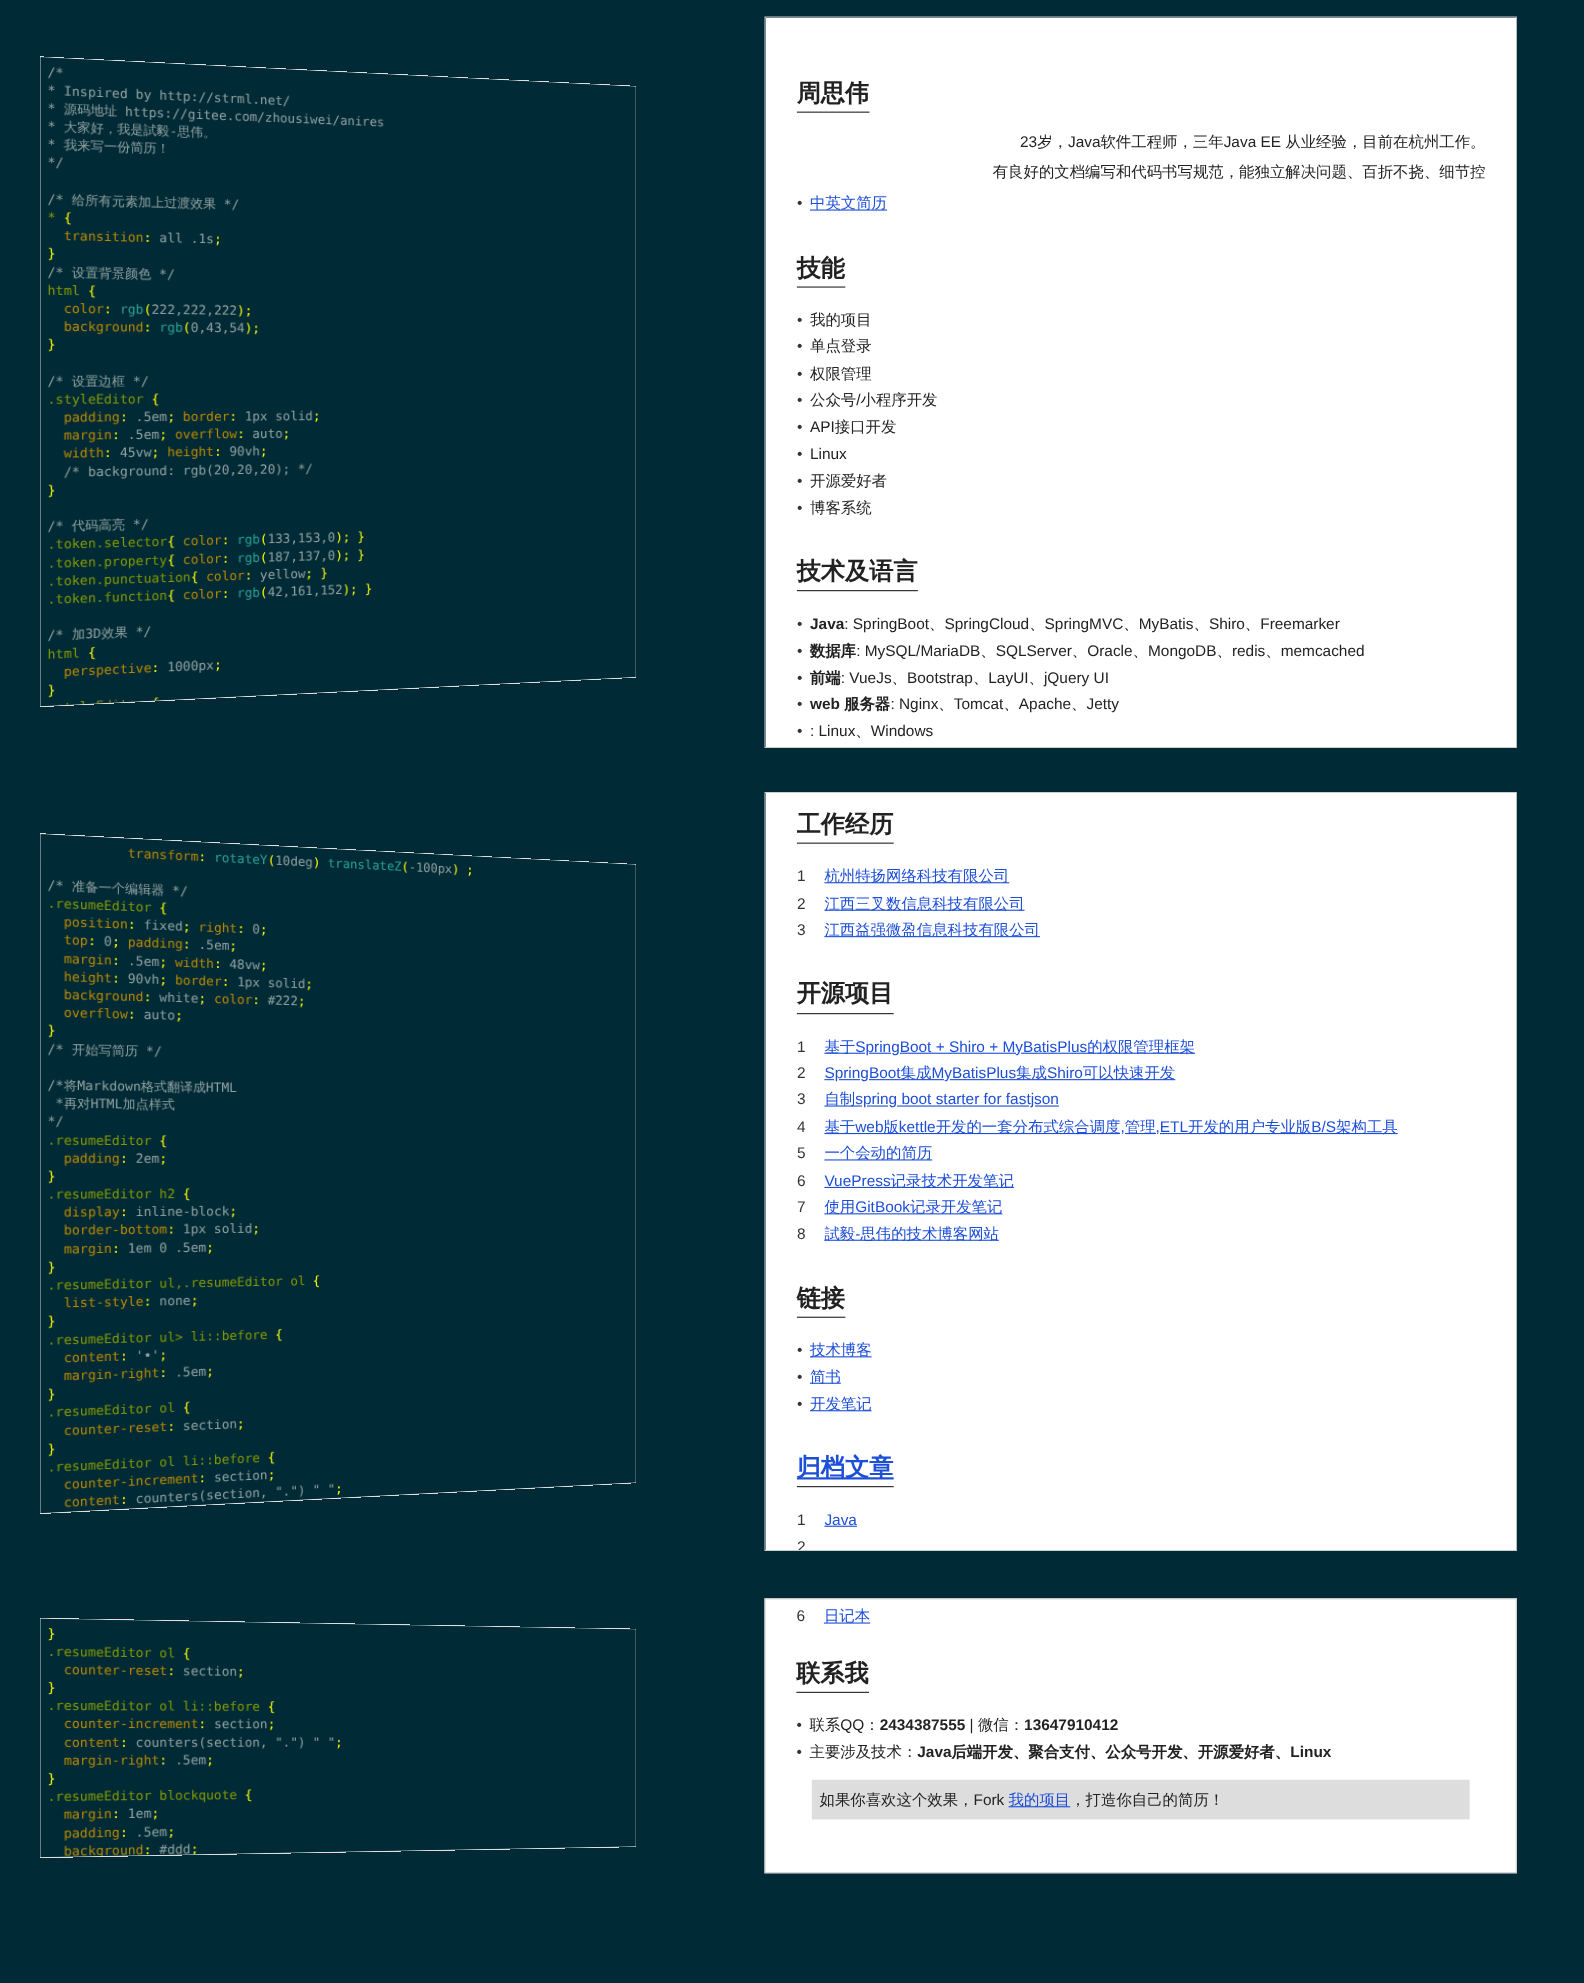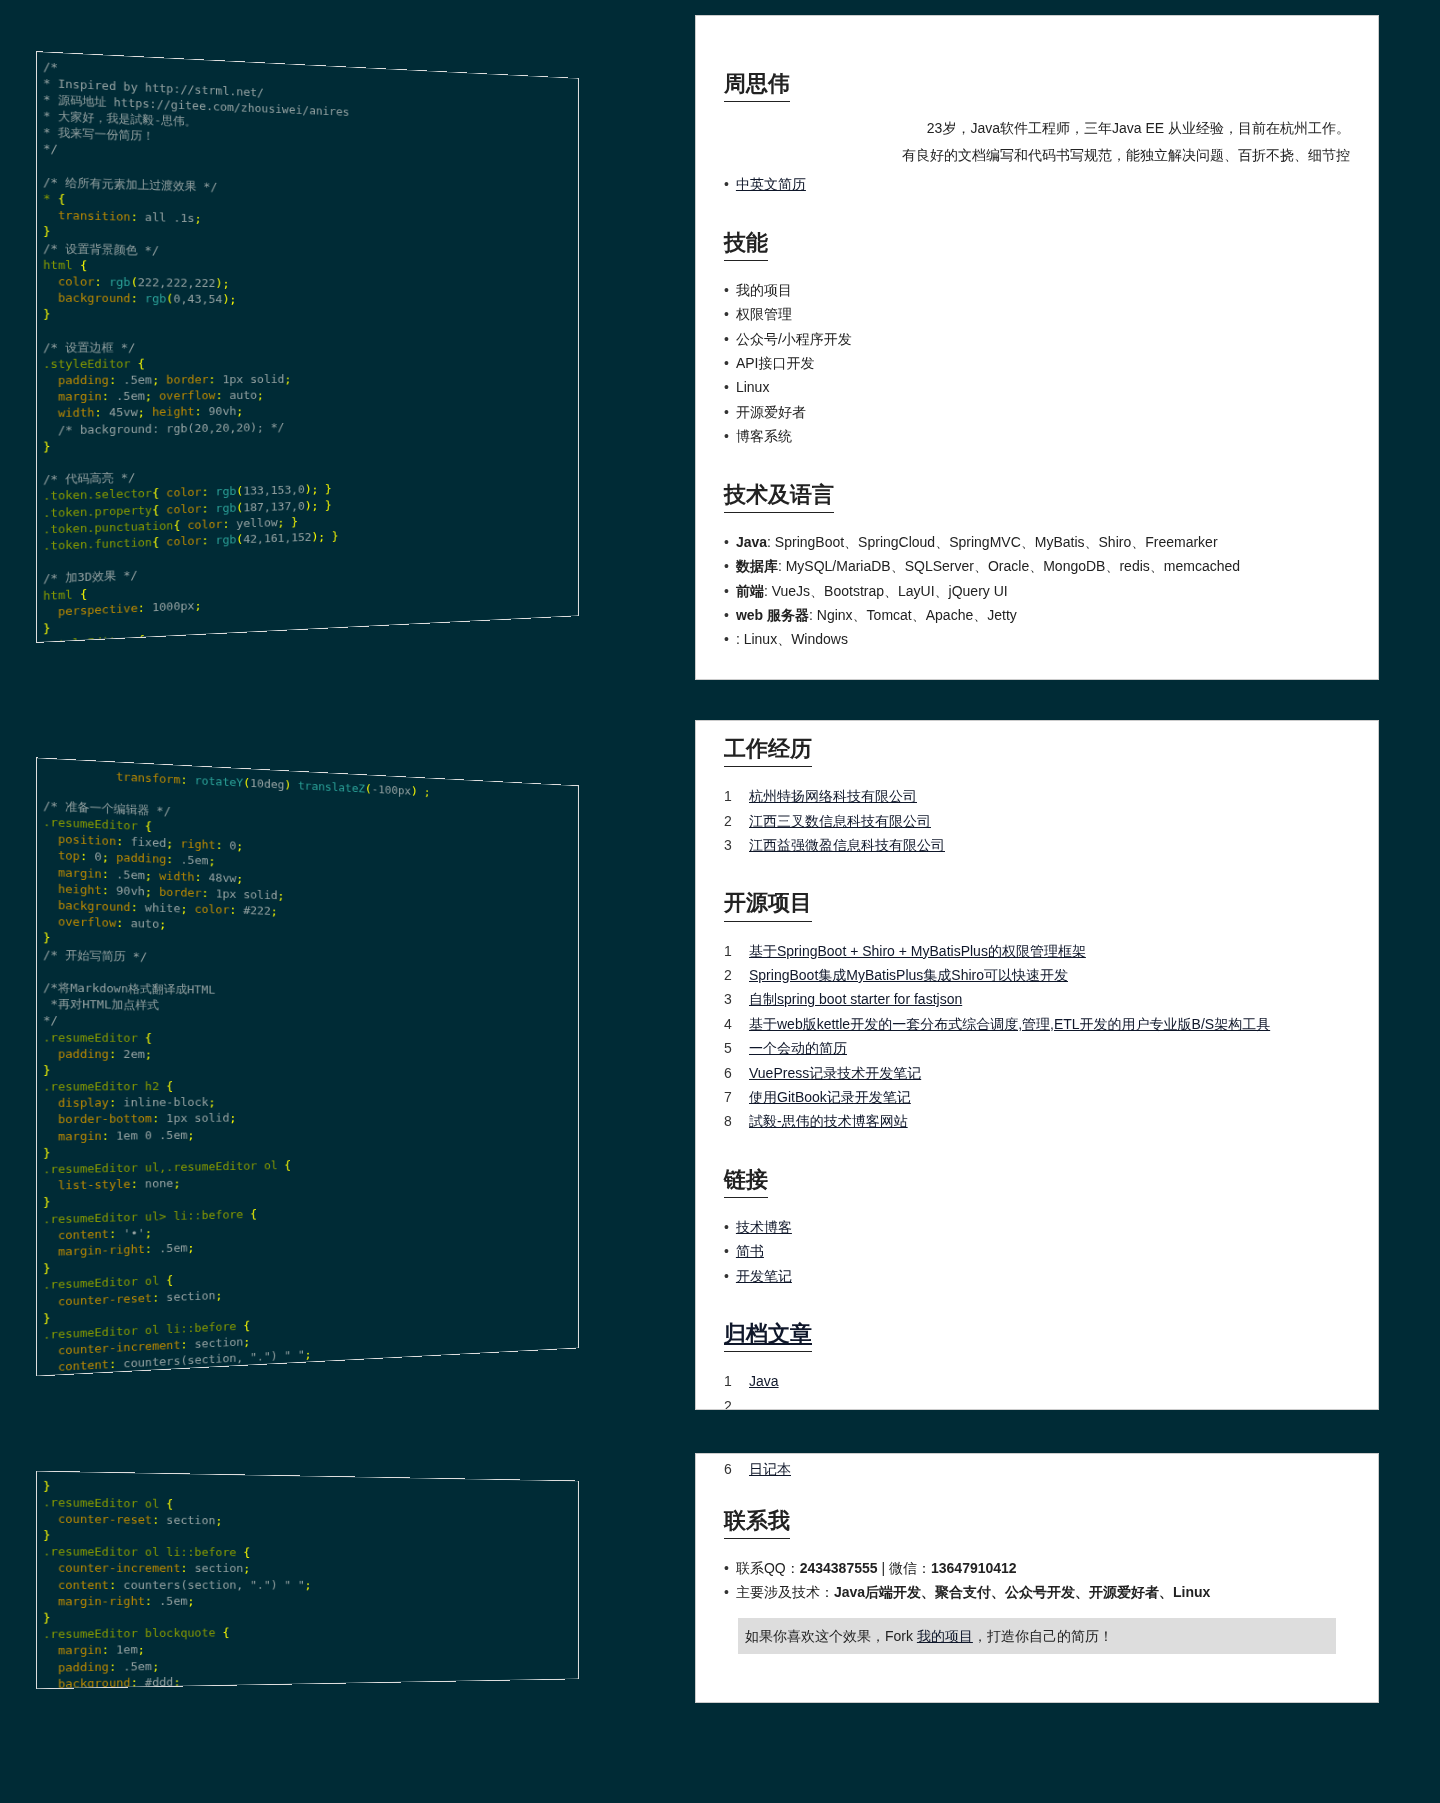--- a/index.html
+++ b/index.html
@@ -95,21 +95,21 @@
   content: counters(section, ".") " ";
   margin-right: 0.5em;
   color: #333;
   display: inline-block;
   width: 18px;
 }
 .resume-editor ul > li, .resume-editor ol > li {
   margin: 2px 0;
 }
 .resume-editor a {
-  color: #0f172a;
+  color: #1d4ed8;
   text-decoration: underline;
 }
 .resume-editor blockquote {
   margin: 1em;
   padding: 0.5em;
   background: #ddd;
 }
 .bold { font-weight: bold; }
 </style>
 </head>
@@ -167,20 +167,21 @@
     <div class="resume-editor">
       <h2>周思伟</h2>
       <p>23岁，Java软件工程师，三年Java EE 从业经验，目前在杭州工作。</p>
       <p>有良好的文档编写和代码书写规范，能独立解决问题、百折不挠、细节控</p>
       <ul>
         <li><a href="#">中英文简历</a></li>
       </ul>
       <h2>技能</h2>
       <ul id="skills">
           <li>我的项目</li>
+          <li>单点登录</li>
           <li>权限管理</li>
           <li>公众号/小程序开发</li>
           <li>API接口开发</li>
           <li>Linux</li>
           <li>开源爱好者</li>
           <li>博客系统</li>
         </ul>
       <h2>技术及语言</h2>
       <ul id="tech">
           <li><span class="bold">Java</span>: SpringBoot、SpringCloud、SpringMVC、MyBatis、Shiro、Freemarker</li>

